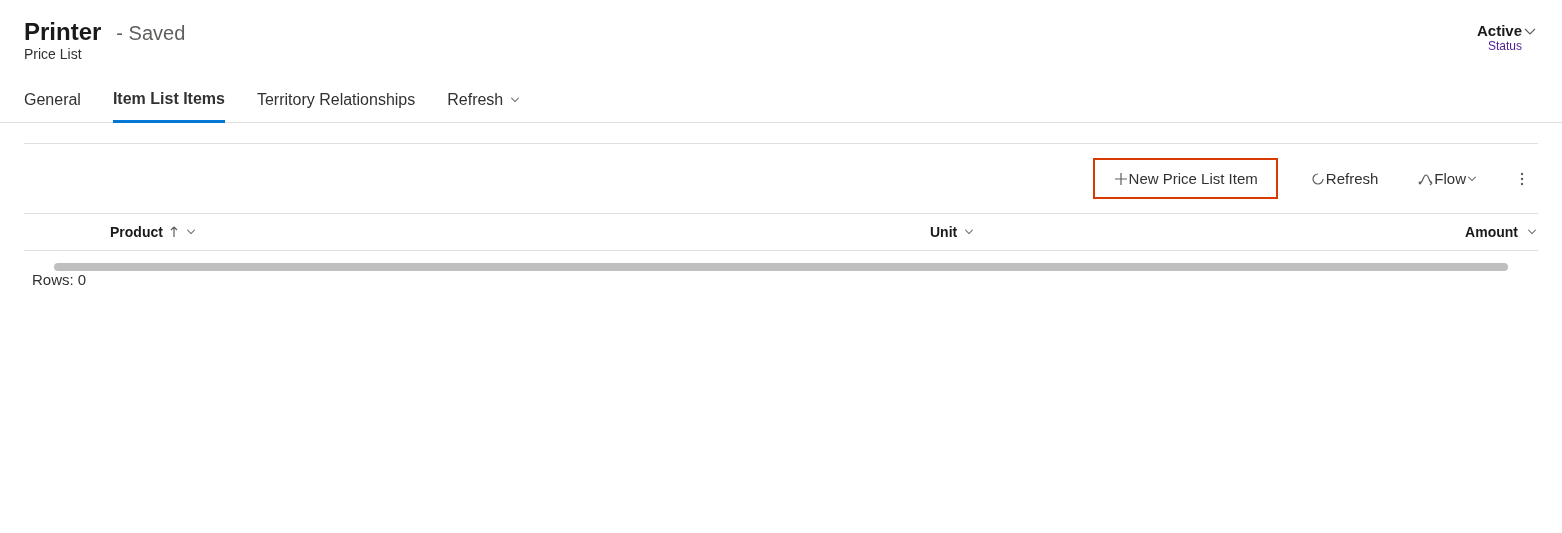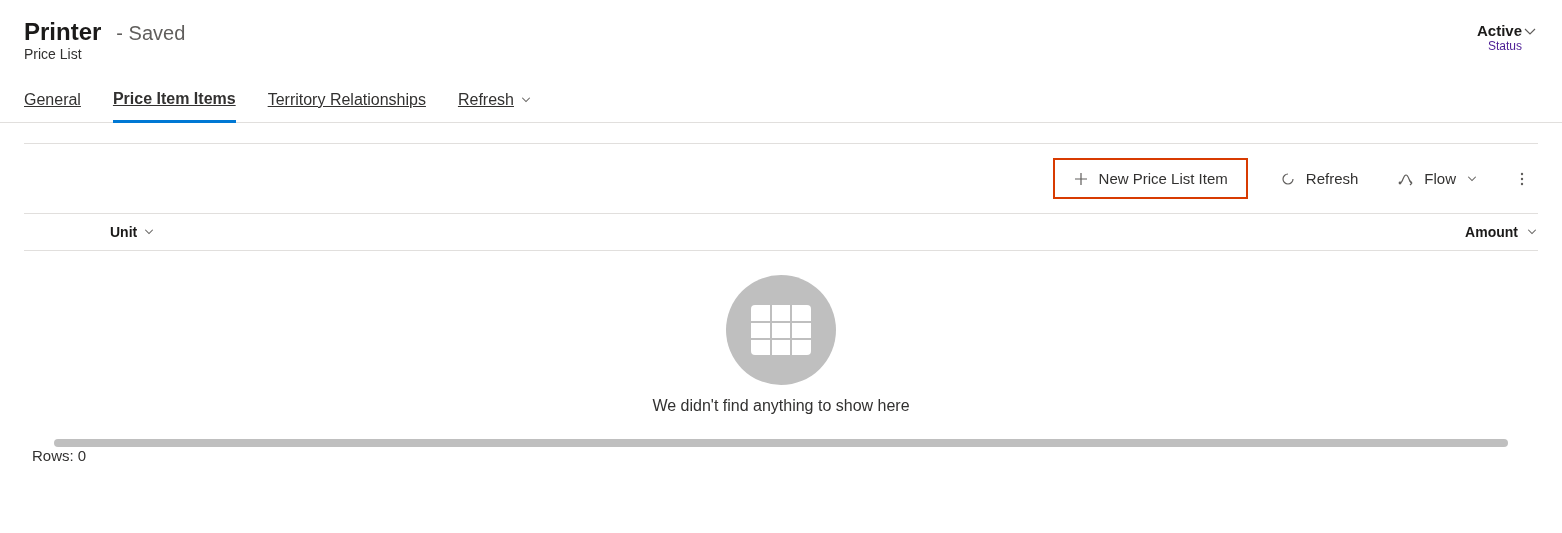--- a/index.html
+++ b/index.html
@@ -31,39 +31,39 @@
     display:flex;
     gap:32px;
     padding: 28px 24px 0 24px;
     border-bottom:1px solid #e1dfdd;
   }
   .tab {
     padding-bottom: 12px;
     font-size:16px;
     color:#323130;
     cursor:pointer;
-    display:flex; align-items:center; gap:6px;text-decoration:underline;
+    display:flex; align-items:center; gap:6px;
   }
   .tab.active { font-weight:600; border-bottom:3px solid #0078d4; margin-bottom:-1px; }
 
   .subgrid-area { padding: 20px 24px 0 24px; }
   .subgrid {
     border-top:1px solid #e1dfdd;
   }
 
   .toolbar {
     display:flex;
     justify-content:flex-end;
     align-items:center;
     gap:24px;
     padding: 14px 4px 14px 0;
     border-bottom:1px solid #e1dfdd;
   }
   .toolbar-btn {
-    display:flex; align-items:center; gap:10px;
+    display:flex; align-items:center; 
     font-size:15px; color:#323130; cursor:pointer;
     background:none; border:none; padding:4px 8px;
   }
   .toolbar-btn .ic { width:16px; height:16px; display:flex; align-items:center; justify-content:center; color:#605e5c; }
   .highlight-box {
     border:2px solid #d83b01;
     padding: 6px 10px;
   }
 
   .col-header-row {
@@ -121,21 +121,21 @@
         </svg>
     </span>
   </div>
 </div>
 
 <div class="tabs-bar">
   <div class="tab">
     <span>General</span>
   </div>
   <div class="tab active">
-    <span>Price Item Items</span>
+    <span>Item List Items</span>
   </div>
   <div class="tab">
     <span>Territory Relationships</span>
   </div>
   <div class="tab">
     <span>Refresh</span>
     <span>
       <svg width="12" height="12" viewBox="0 0 16 16">
           <path d="M3 5 L8 10 L13 5" stroke="#605e5c" stroke-width="1.4" fill="none"></path>
         </svg>
@@ -186,49 +186,50 @@
           <svg width="16" height="16" viewBox="0 0 16 16">
               <circle cx="8" cy="3" r="1.2" fill="#605e5c"></circle>
               <circle cx="8" cy="8" r="1.2" fill="#605e5c"></circle>
               <circle cx="8" cy="13" r="1.2" fill="#605e5c"></circle>
             </svg>
         </span>
       </button>
     </div>
 
     <div class="col-header-row">
+      <div class="col-header col-product">
+        <span>Product</span>
+        <span>
+          <svg width="10" height="12" viewBox="0 0 10 12">
+              <path d="M5 1 L5 11 M5 1 L2 4 M5 1 L8 4" stroke="#605e5c" stroke-width="1.2" fill="none"></path>
+            </svg>
+        </span>
+        <span>
+          <svg width="12" height="12" viewBox="0 0 16 16">
+              <path d="M3 5 L8 10 L13 5" stroke="#605e5c" stroke-width="1.4" fill="none"></path>
+            </svg>
+        </span>
+      </div>
       <div class="col-header col-unit">
         <span>Unit</span>
         <span>
           <svg width="12" height="12" viewBox="0 0 16 16">
               <path d="M3 5 L8 10 L13 5" stroke="#605e5c" stroke-width="1.4" fill="none"></path>
             </svg>
         </span>
       </div>
       <div class="col-header col-amount">
         <span>Amount</span>
         <span>
           <svg width="12" height="12" viewBox="0 0 16 16">
               <path d="M3 5 L8 10 L13 5" stroke="#605e5c" stroke-width="1.4" fill="none"></path>
             </svg>
         </span>
       </div>
     </div>
 
-    <div class="empty-state">
-      <div class="empty-circle">
-        <svg width="62" height="52" viewBox="0 0 62 52">
-          <rect x="1" y="1" width="60" height="50" rx="4" fill="#ffffff"></rect>
-          <line x1="1" y1="18" x2="61" y2="18" stroke="#bfbfbf" stroke-width="2"></line>
-          <line x1="1" y1="35" x2="61" y2="35" stroke="#bfbfbf" stroke-width="2"></line>
-          <line x1="21" y1="1" x2="21" y2="51" stroke="#bfbfbf" stroke-width="2"></line>
-          <line x1="41" y1="1" x2="41" y2="51" stroke="#bfbfbf" stroke-width="2"></line>
-        </svg>
-      </div>
-      <span class="empty-msg">We didn't find anything to show here</span>
-    </div>
 
     <div class="h-scroll"></div>
 
     <div class="row-count">Rows: 0</div>
 
   </div>
 </div>
 
 </body></html>

